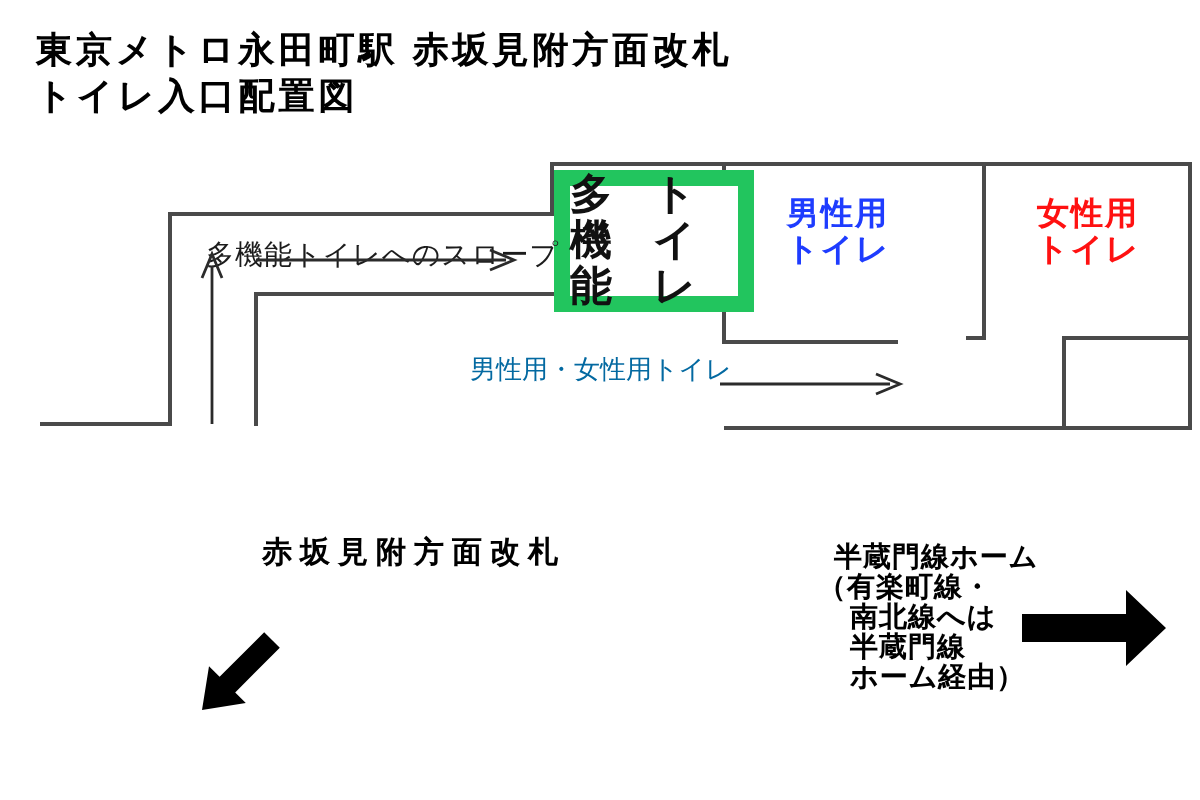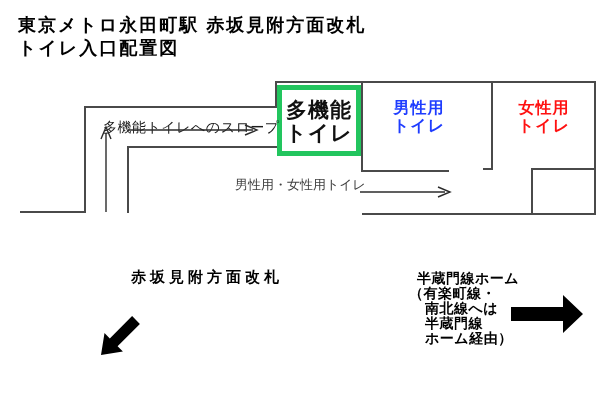--- a/index.html
+++ b/index.html
@@ -3,33 +3,33 @@
 <meta charset="utf-8">
 <style>
   html,body{margin:0;padding:0;background:#fff;}
   #stage{
     position:relative;width:600px;height:400px;background:#ffffff;overflow:hidden;
     font-family:Liberation Sans, sans-serif;color:var(--ink,#000);
   }
   
   .wall{position:absolute;background:var(--wall,#4a4a4a);}
   .room-box{
-    position:absolute;left:277px;top:85px;width:84px;height:71px;
-    border:5px solid #22c55e;background:#fff;box-sizing:border-box;
-    display:flex;flex-direction:column;align-items:center;justify-content:center;
+    position:absolute;left:277px;top:85px;width:100px;height:71px;
+    border:8px solid #22c55e;background:#fff;box-sizing:border-box;
+    display:flex;flex-direction:row;align-items:center;justify-content:center;
   }
   
   .t{position:absolute;white-space:nowrap;}
   .title{left:18px;top:14px;font-size:18px;font-weight:bold;letter-spacing:2px;line-height:23px;}
   .multi-slope{left:103px;top:108px;font-size:14px;letter-spacing:0.5px;color:#1c1c1c;margin-top:11px;}
   .multi-room-line{font-size:21px;font-weight:bold;letter-spacing:1px;line-height:23px;color:#111;}
   .room-label{position:absolute;top:99px;text-align:center;font-size:16px;font-weight:bold;letter-spacing:1px;line-height:18px;}
   .mens{left:362px;width:114px;color:var(--mens-label,#1e3cff);}
   .womens{left:492px;width:104px;color:var(--womens-label,#ff1111);}
-  .mw-slope{left:235px;top:178px;font-size:13px;line-height:14px;color:#404040;}
+  .mw-slope{left:235px;top:178px;font-size:13px;line-height:14px;color:#0369a1;}
   .gate-note{left:94px;top:268px;margin-left:37px;}
   .gate-l1{font-size:15px;font-weight:bold;letter-spacing:4px;line-height:17px;}
   .gate-l2{font-size:14px;font-weight:bold;letter-spacing:0.5px;line-height:16px;}
   .platform-note{left:409px;top:271px;font-size:14px;font-weight:bold;line-height:15px;letter-spacing:0.5px;}
   .pn-l1{padding-left:8px;}
   .pn-ind{padding-left:16px;}
   svg.overlay{position:absolute;left:0;top:0;}
 </style>
 </head>
 <body>

